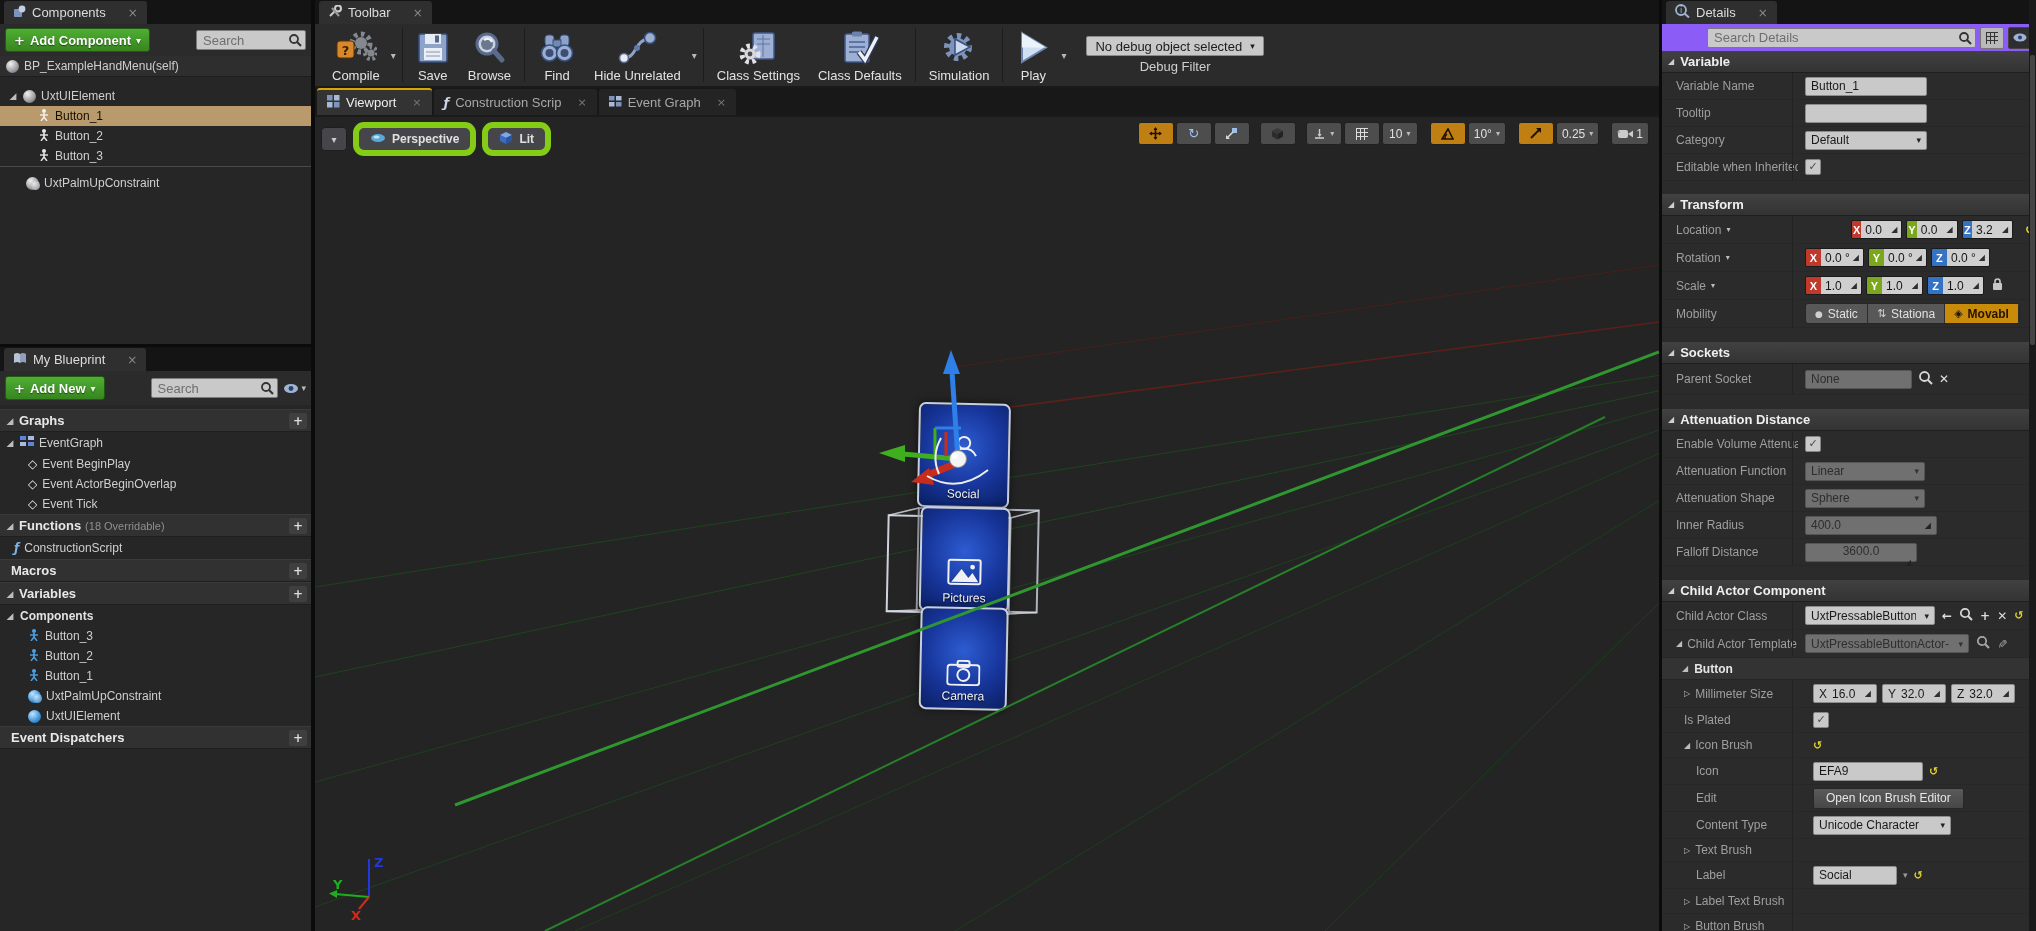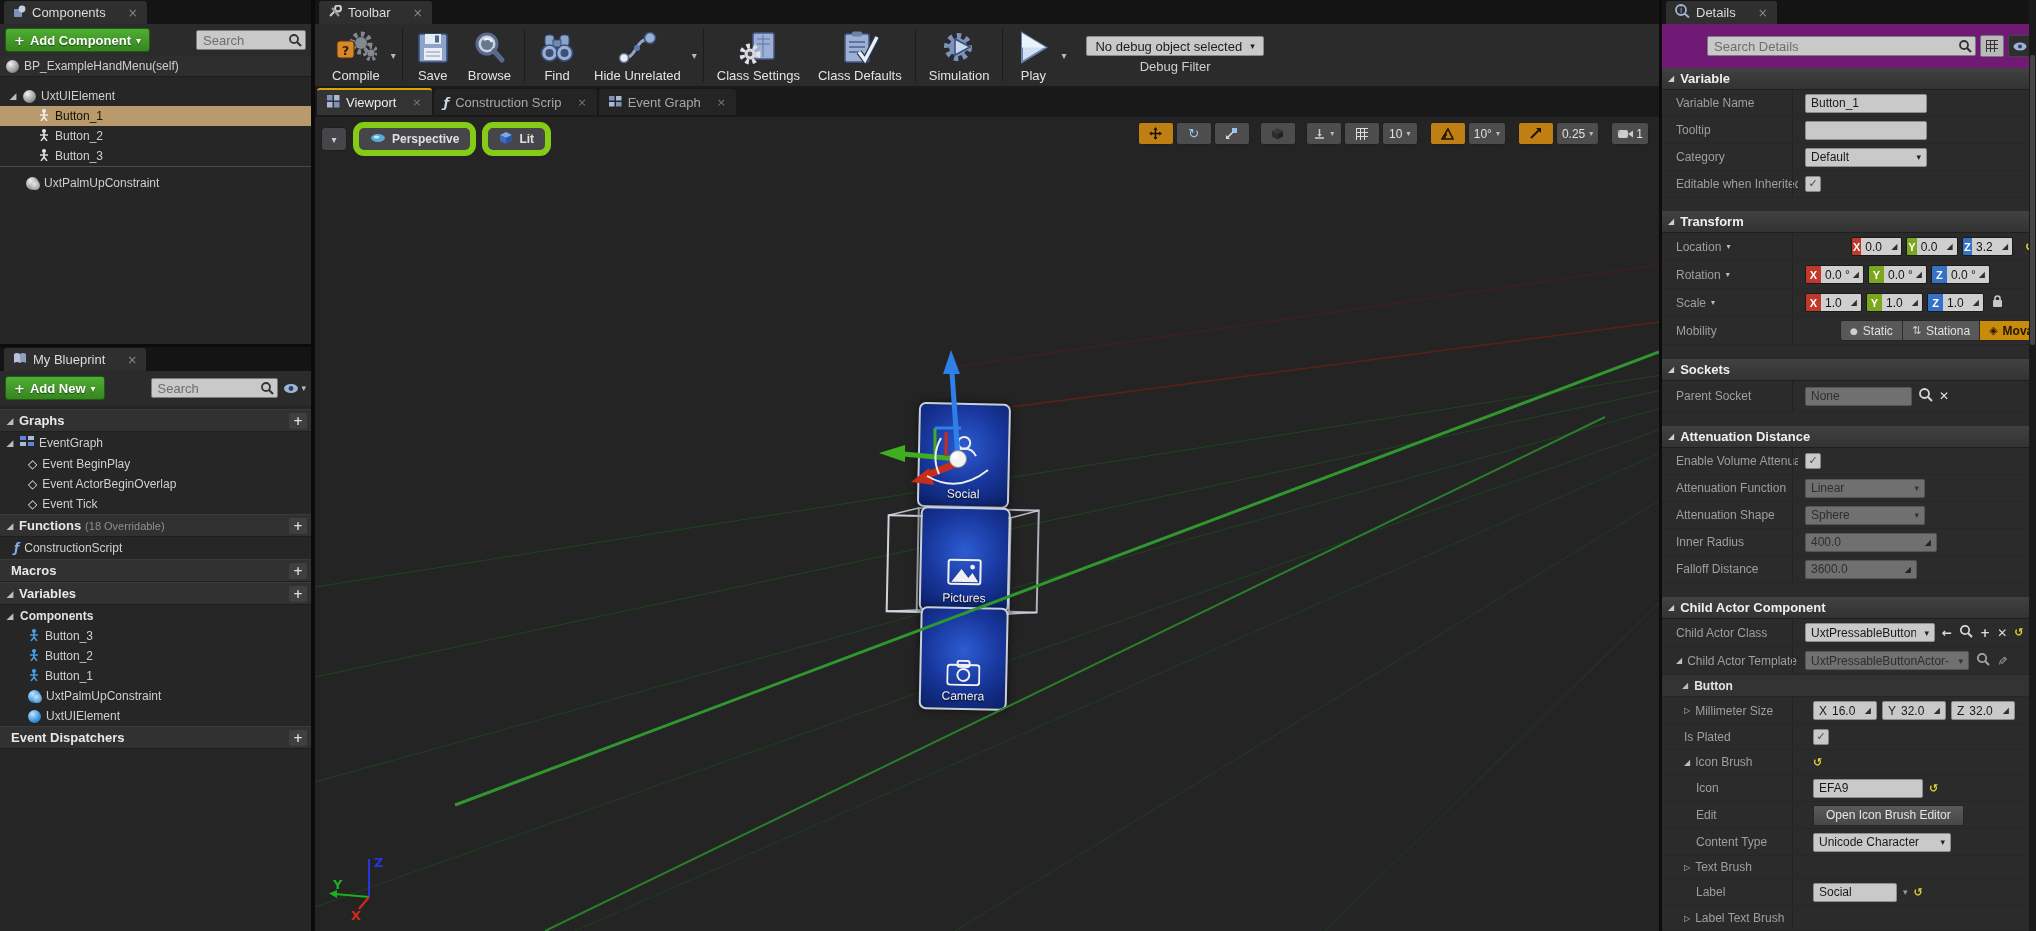--- a/index.html
+++ b/index.html
@@ -69,21 +69,21 @@
            linear-gradient(90deg,#ddd 1px,transparent 1px);background-size:4px 4px;background-position:0 0;}
   
   .menu3d{position:absolute;left:565px;top:270px;width:175px;height:322px;transform:rotate(1.2deg);}
   .mbtn{position:absolute;border-radius:7px;border:2px solid #c7cede;color:#fff;
         background:radial-gradient(circle at 50% 42%,#2d5cd2 0%,#17359a 55%,#0b1f63 100%);
         display:flex;flex-direction:column;align-items:center;justify-content:flex-end;
         padding-bottom:5px;font-size:12px;box-shadow:0 0 8px rgba(0,0,0,.55);}
   .mlabel{color:#f2f2f2;text-shadow:0 1px 2px #000;}
   
   .details{left:1662px;top:0;width:374px;height:931px;background:#2b2b2b;}
-  .d-search{display:flex;align-items:center;gap:4px;height:44px;background:#701a75;padding:0 4px;}
+  .d-search{display:flex;align-items:center;gap:4px;height:27px;background:#8b5cf6;padding:0 4px;}
   .d-search .search{flex:0 0 300px;}
   .sqbtn{width:22px;height:20px;border-radius:2px;background:#b9b9b9;border:1px solid #777;
          display:flex;align-items:center;justify-content:center;}
   .sec-h{height:21px;background:linear-gradient(#414141,#333);display:flex;align-items:center;gap:6px;
          padding:0 6px;color:#efefef;font-weight:bold;font-size:13px;border-bottom:1px solid #1f1f1f;}
   .sec-h .arrow{font-size:8px;color:#cfcfcf;width:auto;}
   .sub-h{height:21px;background:#333;display:flex;align-items:center;gap:6px;padding:0 6px 0 20px;
          color:#e4e4e4;font-weight:bold;font-size:12px;border-bottom:1px solid #252525;}
   .drow{display:flex;align-items:center;min-height:26px;position:relative;border-bottom:1px solid #272727;}
   .drow::before{content:"";position:absolute;left:130px;top:0;bottom:0;width:1px;background:#222;}
@@ -820,21 +820,21 @@
               <span>1.0</span>
               <span class="spin ico">◢</span>
             </span>
           </div>
         <span style="margin-left:4px;"><svg width="11" height="13">
               <rect x="1" y="5" width="9" height="7" rx="1" fill="#c8c8c8"></rect>
               <path d="M3 5 V3.5 A2.5 2.5 0 0 1 8 3.5 V5" stroke="#c8c8c8" stroke-width="1.6" fill="none"></path>
             </svg></span>
       </div>
       </div>
-    <div class="drow" style="min-height:27px;gap:35px;">
+    <div class="drow" style="min-height:27px;">
         <div class="lbl">Mobility</div>
       <div class="val">
         <div class="seg">
           <div class="opt">
               <span class="ico gicon" style="font-size:9px;">●</span>
               <span>Static</span>
             </div>
           <div class="opt">
               <span class="ico gicon" style="font-size:11px;">⇅</span>
               <span>Stationa</span>
@@ -898,21 +898,21 @@
       <div class="val">
           <div class="linput dis" style="width:120px;display:flex;align-items:center;">
             <span>400.0</span>
             <span class="spin ico" style="margin-left:auto;color:#222;">◢</span>
           </div>
         </div>
       </div>
     <div class="drow">
         <div class="lbl">Falloff Distance</div>
       <div class="val">
-          <div class="linput dis" style="width:100px;display:flex;align-items:center;">
+          <div class="linput dis" style="width:100px;display:flex;align-items:center;flex-direction:column;">
             <span>3600.0</span>
             <span class="spin ico" style="margin-left:auto;color:#222;">◢</span>
           </div>
         </div>
       </div>
     <div style="height:14px;"></div>
 
     <div class="sec-h">
       <span class="arrow ico">◢</span>
       <span>Child Actor Component</span>

